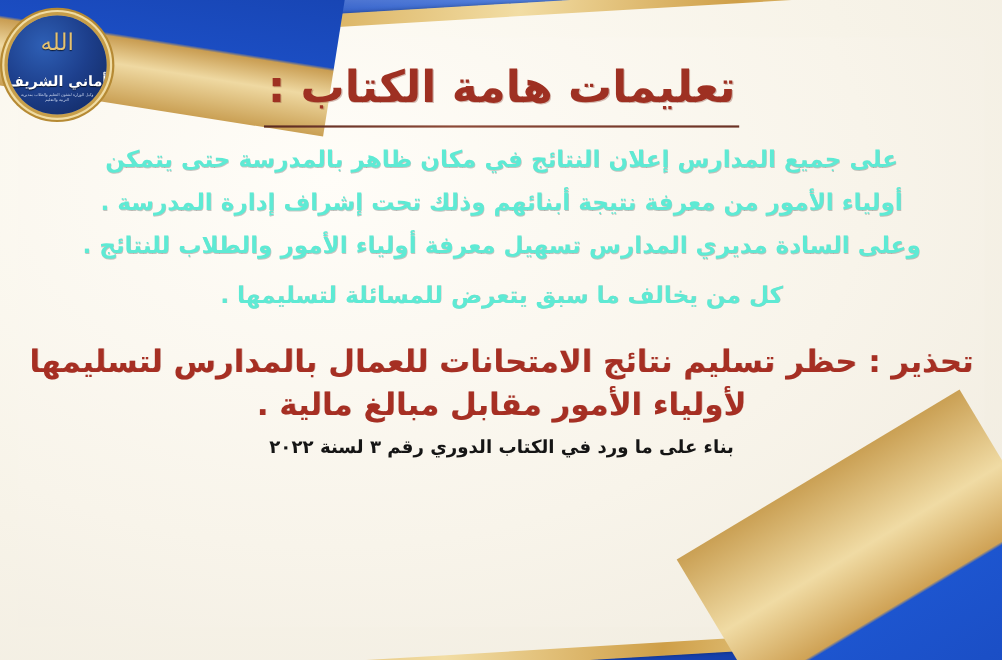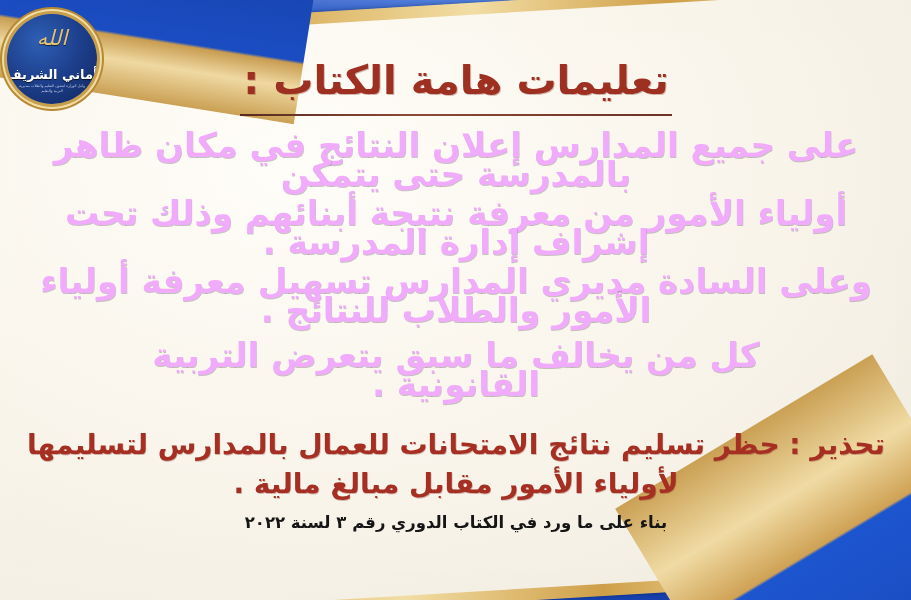--- a/index.html
+++ b/index.html
@@ -111,21 +111,20 @@
     align-items: center;
     justify-content: center;
     overflow: hidden;
   }
   .logo-mark {
     color: #e4c272;
     font-size: 21px;
     line-height: 20px;
     margin-top: 4px;
     text-shadow: 0 1px 1px rgba(0,0,0,0.6);
-    font-style: italic;
   }
   .logo-name {
     color: #ffffff;
     font-size: 13px;
     font-weight: bold;
     line-height: 15px;
     margin-top: 19px;
     text-shadow: 0 1px 1px rgba(0,0,0,0.7);
     white-space: nowrap;
   }
@@ -161,23 +160,23 @@
   }
   .title-rule {
     width: 432px;
     height: 2px;
     margin: 8px auto 0 auto;
     background: linear-gradient(90deg, #5a2a20, #8d4a38 40%, #6b3225 100%);
   }
 
   .body-block {
     margin-top: 15px;
-    color: #f0abfc;
-    font-weight: bold;
-    font-size: 34px;
+    color: #5eead4;
+    font-weight: bold;
+    font-size: 21px;
     line-height: 29px;
   }
   .body-line {
     margin: 0 0 10px 0;
     text-shadow: 0.5px 0.5px 0 rgba(0,0,0,0.22);
   }
   .body-line.l1 { padding: 0 6px; }
   .body-line.l2 { padding: 0 30px; }
   .body-line.l3 { padding: 0 14px; }
   .body-line.l4 { margin-top: 16px; padding: 0 90px; }
@@ -226,21 +225,21 @@
 
   <div class="content">
 
     <div class="title">تعليمات هامة الكتاب :</div>
     <div class="title-rule"></div>
 
     <div class="body-block">
       <p class="body-line l1">على جميع المدارس إعلان النتائج في مكان ظاهر بالمدرسة حتى يتمكن</p>
       <p class="body-line l2">أولياء الأمور من معرفة نتيجة أبنائهم وذلك تحت إشراف إدارة المدرسة .</p>
       <p class="body-line l3">وعلى السادة مديري المدارس تسهيل معرفة أولياء الأمور والطلاب للنتائج .</p>
-      <p class="body-line l4">كل من يخالف ما سبق يتعرض التربية القانونية .</p>
+      <p class="body-line l4">كل من يخالف ما سبق يتعرض للمسائلة لتسليمها .</p>
     </div>
 
     <div class="warning">
       <p class="warning-line w1">تحذير : حظر تسليم نتائج الامتحانات للعمال بالمدارس لتسليمها</p>
       <p class="warning-line w2">لأولياء الأمور مقابل مبالغ مالية .</p>
     </div>
 
     <div class="footer">بناء على ما ورد في الكتاب الدوري رقم ٣ لسنة ٢٠٢٢</div>
 
   </div>

